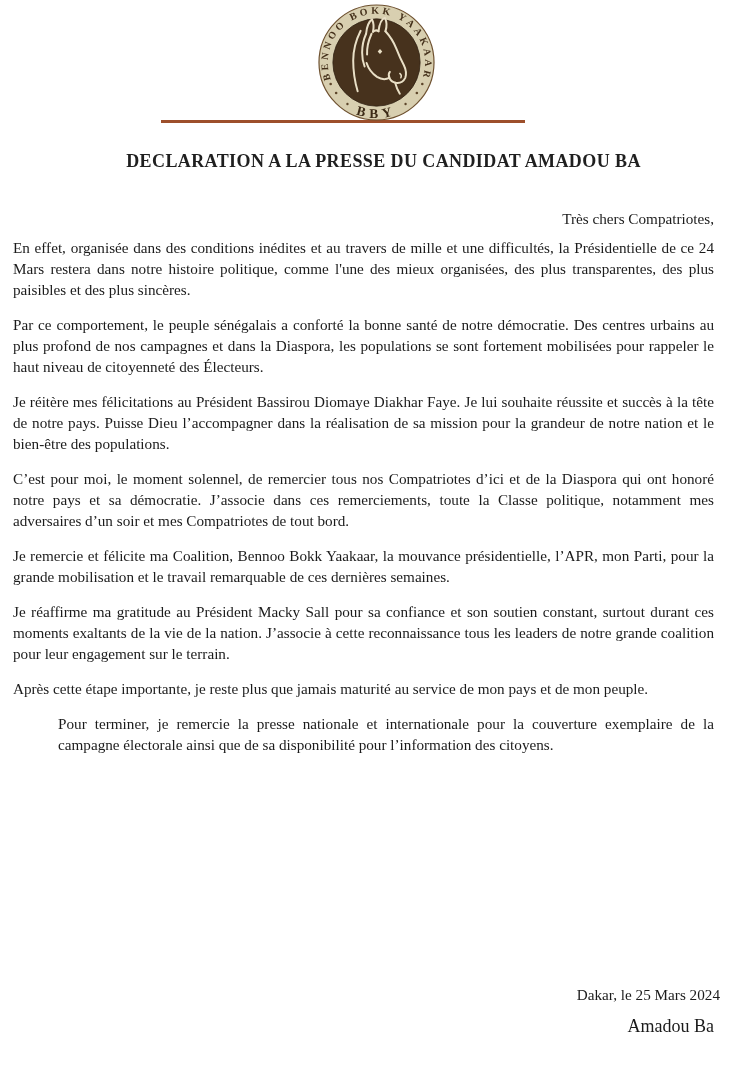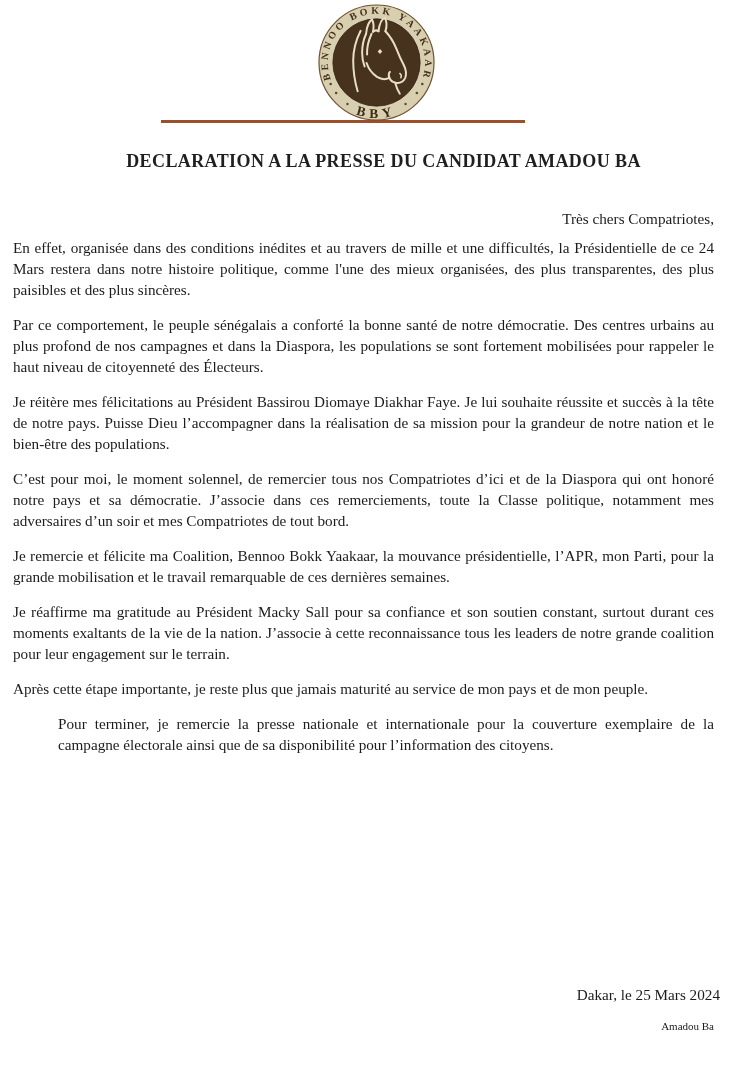--- a/index.html
+++ b/index.html
@@ -75,21 +75,21 @@
     right: 23px;
     font-size: 15.2px;
     line-height: 21px;
     text-align: center;
     margin-top: 8px;
   }
   .signature {
     position: absolute;
     top: 1016px;
     right: 29px;
-    font-size: 11px;
+    font-size: 18px;
     line-height: 21px;
     text-align: right;
   }
 </style>
 </head>
 <body>
 
 <div class="page">
 
   <div class="header-rule"></div>

